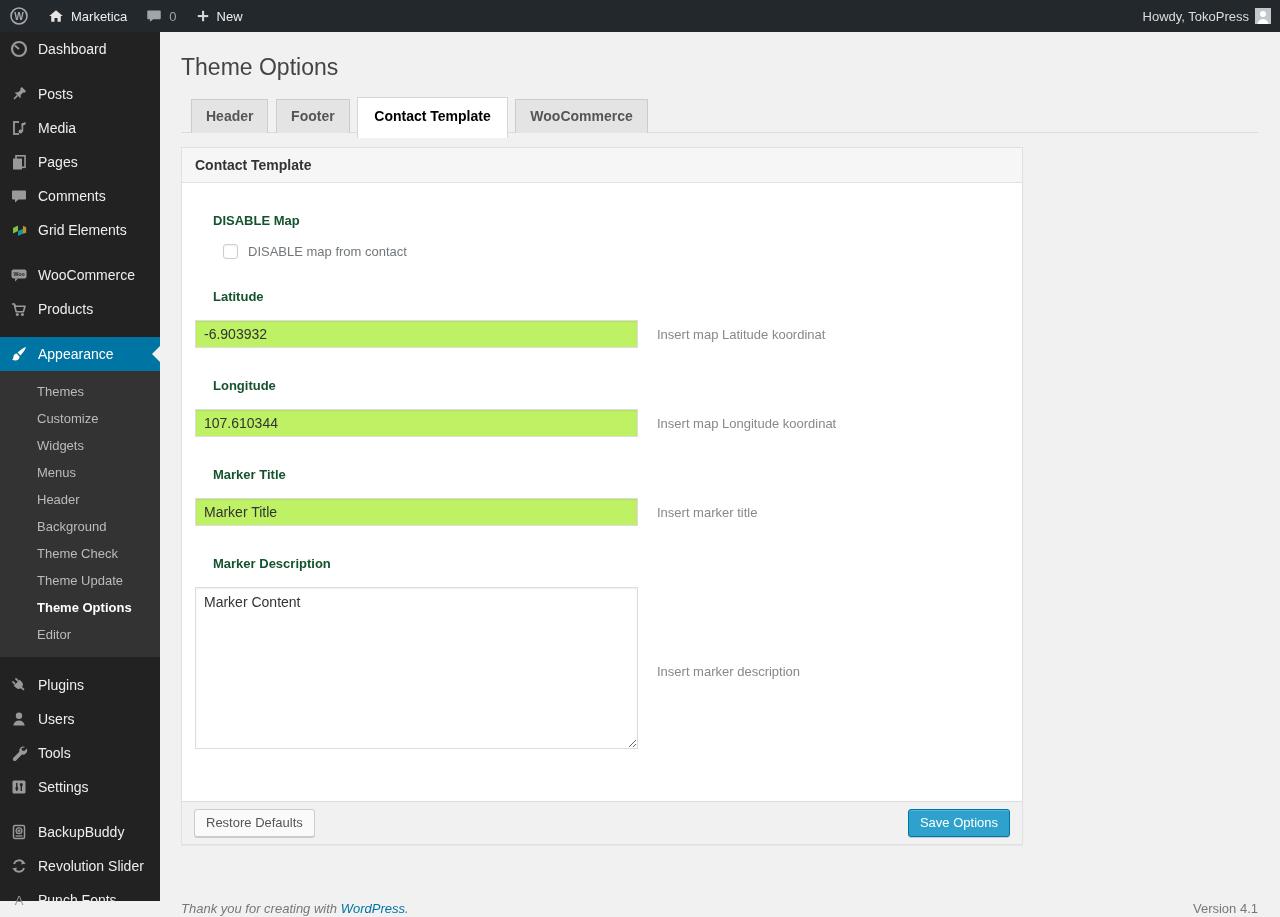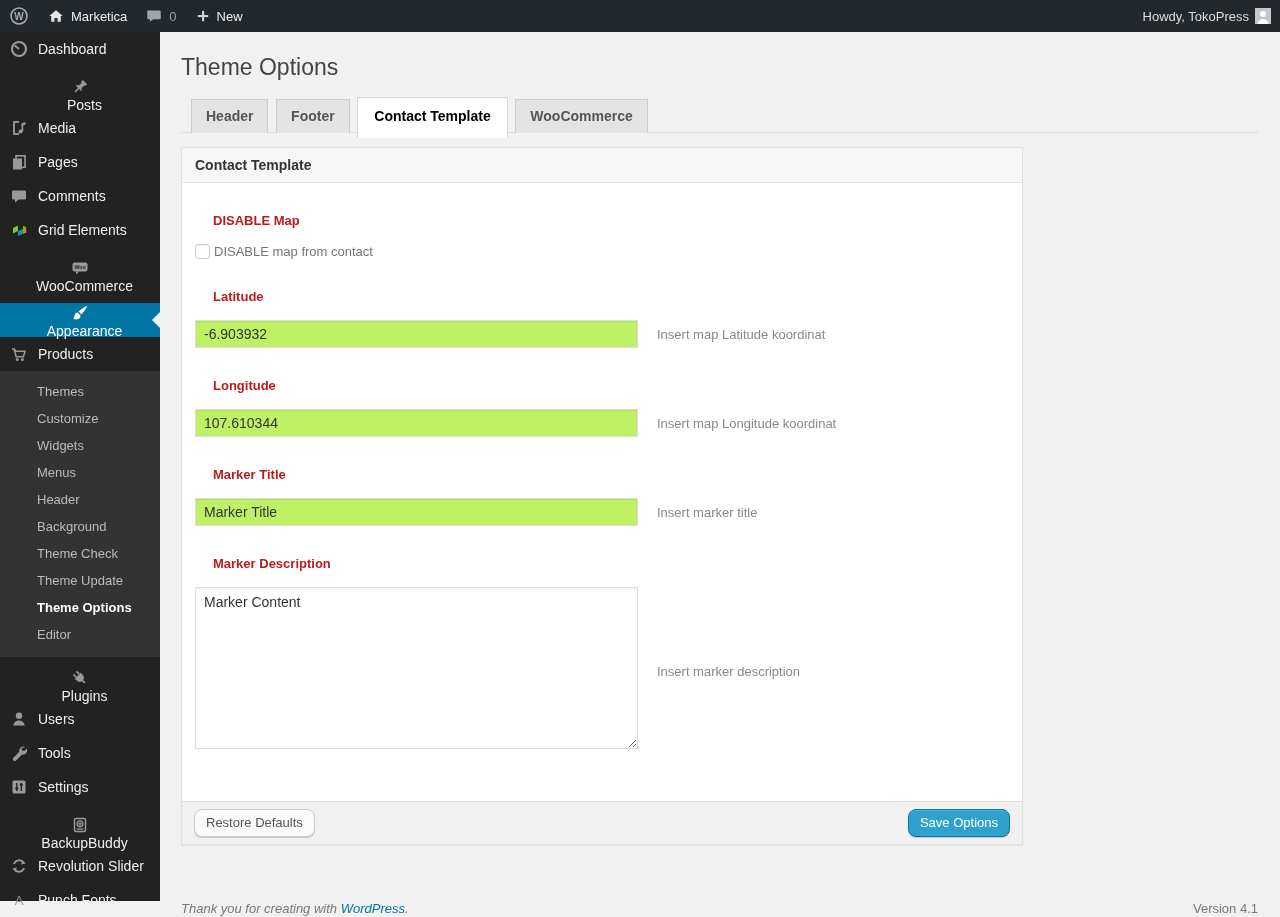--- a/index.html
+++ b/index.html
@@ -26,21 +26,21 @@
   
   .sidebar {
     position:absolute; top:32px; left:0; bottom:16px; width:160px;
     background:#222; color:#eee;
   }
   .menu-item {
     height:34px; display:flex; align-items:center; cursor:pointer;
     padding-left:9px; font-size:14px; color:#eee; position:relative;
   }
   .menu-item .mi-icon { width:20px; height:20px; margin-right:9px; flex:0 0 20px; }
-  .menu-item.gap { margin-top:11px;flex-direction:column; }
+  .menu-item.gap { margin-top:11px; }
   .menu-item.current { background:#0074a2; color:#fff; }
   .menu-item.current:after {
     content:""; position:absolute; right:0; top:50%; margin-top:-8px;
     border:8px solid transparent; border-right-color:#f1f1f1;
   }
   .submenu { background:#333; padding:7px 0 9px; }
   .submenu-item {
     padding:7px 7px 7px 37px; font-size:13px; color:#bbb; cursor:pointer; line-height:13px;
   }
   .submenu-item.current-sub { color:#fff; font-weight:bold; }
@@ -72,22 +72,22 @@
     width:842px; margin-top:14px; background:#fff;
     border:1px solid #e0e0e0; box-shadow:0 1px 1px rgba(0,0,0,0.04);
   }
   .panel-header {
     background:#f6f6f6; border-bottom:1px solid #e1e1e1;
     padding:9px 13px; font-size:14px; font-weight:bold; color:#333;
   }
   .panel-body { padding:30px 13px 52px; }
 
   .field-group { margin-bottom:30px; }
-  .field-label { font-weight:bold; font-size:13px; color:#b91c1c; margin-bottom:16px;padding-left:18px; }
-  .checkbox-row { display:flex; align-items:center; gap:4px; }
+  .field-label { font-weight:bold; font-size:13px; color:#14532d; margin-bottom:16px;padding-left:18px; }
+  .checkbox-row { display:flex; align-items:center; gap:10px;margin-left:28px; }
   .checkbox {
     width:15px; height:15px; background:#fff; border:1px solid #ccc;
     border-radius:3px; display:inline-block; cursor:pointer;
     box-shadow:inset 0 1px 2px rgba(0,0,0,0.06);
   }
   .checkbox-label { color:#72777c; font-size:13px; }
 
   .field-row { display:flex; align-items:center; }
   .field-row.top { align-items:center; }
   .text-input {
@@ -104,21 +104,21 @@
   }
   .desc { color:#888; font-size:13px; margin-left:19px; }
   .field-row.top .desc { margin-top:7px; }
 
   .panel-footer {
     background:#f1f1f1; border-top:1px solid #ddd; padding:7px 12px;
     display:flex; align-items:center; justify-content:space-between;
   }
   .button {
     font-size:13px; line-height:26px; height:28px; padding:0 11px;
-    border-radius:8px; cursor:pointer; display:inline-block;
+    border-radius:3px; cursor:pointer; display:inline-block;
     font-family:"Liberation Sans", sans-serif;
   }
   .button-secondary {
     background:#fafafa; border:1px solid #ccc; color:#555;
     box-shadow:0 1px 0 #ccc;
   }
   .button-primary {
     background:#2ea2cc; border:1px solid #0074a2; color:#fff;
     box-shadow:inset 0 1px 0 rgba(120,200,230,0.5), 0 1px 0 rgba(0,0,0,0.15);
   }
@@ -259,41 +259,41 @@
     <span class="mi-icon">
       <svg width="20" height="20" viewBox="0 0 20 20">
           <rect x="2.5" y="4.5" width="15" height="9" rx="2" fill="#999"></rect>
           <polygon fill="#999" points="6,13.5 6,16.5 9.2,13.5"></polygon>
           <text x="10" y="11.4" text-anchor="middle" font-size="5.2" font-weight="bold" fill="#222" font-family="Liberation Sans, sans-serif">Woo</text>
         </svg>
     </span>
     <span class="mi-label">WooCommerce</span>
   </div>
 
+  <div class="menu-item">
+    <span class="mi-icon">
+      <svg width="20" height="20" viewBox="0 0 20 20">
+          <path d="M3 5h2.3l1.2 2.2H16l-1.6 5.6H7.2L5.3 5.8" fill="none" stroke="#999" stroke-width="1.6" stroke-linejoin="round"></path>
+          <circle cx="8.3" cy="15.4" r="1.5" fill="#999"></circle>
+          <circle cx="13.4" cy="15.4" r="1.5" fill="#999"></circle>
+        </svg>
+    </span>
+    <span class="mi-label">Products</span>
+  </div>
+
   <div class="menu-item gap current">
     <span class="mi-icon">
       <svg width="20" height="20" viewBox="0 0 20 20">
           <g fill="#fff">
             <path d="M17 3c-2.2.3-5.8 3-8.4 5.6l2.8 2.8C14 8.8 16.7 5.2 17 3z"></path>
             <path d="M7.8 9.4c-1.8.1-3.4 1.6-3.4 3.6 0 1.2-.6 2.1-1.4 2.6 1 .6 2.2.9 3.2.9 2.4 0 4.4-1.8 4.4-3.8z"></path>
           </g>
         </svg>
     </span>
     <span class="mi-label">Appearance</span>
-  </div>
-
-  <div class="menu-item">
-    <span class="mi-icon">
-      <svg width="20" height="20" viewBox="0 0 20 20">
-          <path d="M3 5h2.3l1.2 2.2H16l-1.6 5.6H7.2L5.3 5.8" fill="none" stroke="#999" stroke-width="1.6" stroke-linejoin="round"></path>
-          <circle cx="8.3" cy="15.4" r="1.5" fill="#999"></circle>
-          <circle cx="13.4" cy="15.4" r="1.5" fill="#999"></circle>
-        </svg>
-    </span>
-    <span class="mi-label">Products</span>
   </div>
 
   <div class="submenu">
     <div class="submenu-item">Themes</div>
     <div class="submenu-item">Customize</div>
     <div class="submenu-item">Widgets</div>
     <div class="submenu-item">Menus</div>
     <div class="submenu-item">Header</div>
     <div class="submenu-item">Background</div>
     <div class="submenu-item">Theme Check</div>

